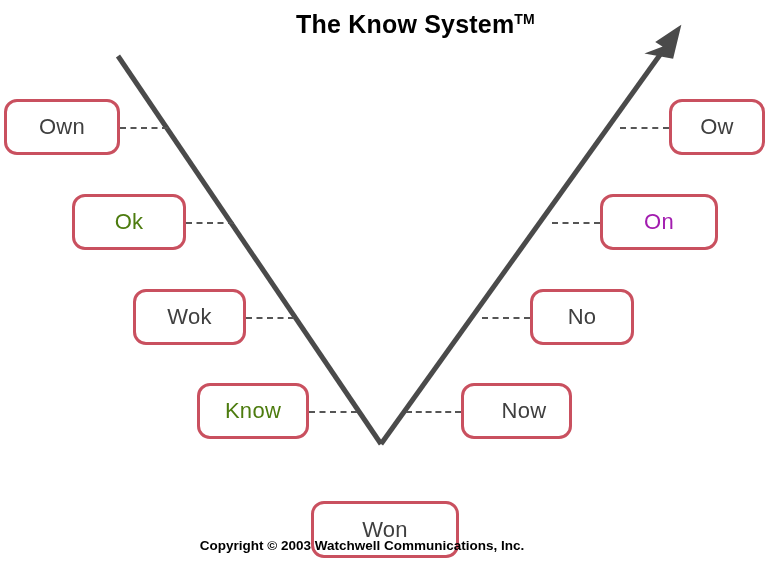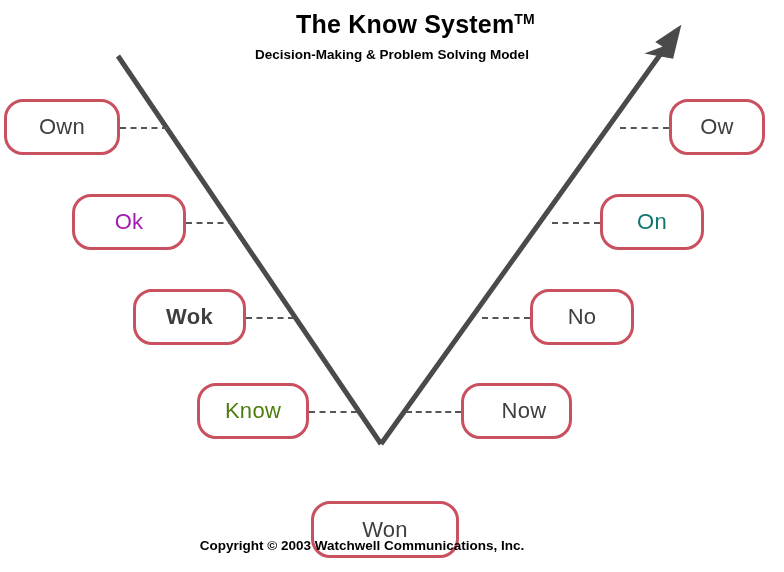--- a/index.html
+++ b/index.html
@@ -62,21 +62,21 @@
     width: 784px;
     height: 572px;
     pointer-events: none;
   }
 
   
   .node-box {
     position: absolute;
     box-sizing: border-box;
     border: 3px solid #c9505f;
-    border-radius: 19px;
+    border-radius: 13px;
     background: #ffffff;
     display: flex;
     align-items: center;
     justify-content: center;
     color: #3f3f3f;
     font-size: 22px;
     font-weight: normal;
     letter-spacing: 0.3px;
   }
 
@@ -100,21 +100,20 @@
     white-space: nowrap;
   }
 </style>
 </head>
 <body>
 
 <div id="stage">
 
   <div id="title-block">
     <div id="main-title"><span>The Know System</span><span class="tm">TM</span></div>
-    <div id="subtitle-1">Decision-Making &amp; Problem Solving Model</div>
   </div>
 
   <svg id="v-arrow" viewBox="0 0 784 572">
 
     <line x1="118" y1="56" x2="381" y2="444" stroke="#4a4a4a" stroke-width="5" stroke-linecap="butt"></line>
 
     <line x1="381" y1="444" x2="667" y2="45" stroke="#4a4a4a" stroke-width="5" stroke-linecap="butt"></line>
 
     <polygon points="679,28 658,42 666,47 650,53 672,57" fill="#4a4a4a" stroke="#4a4a4a" stroke-width="3" stroke-linejoin="miter"></polygon>
   </svg>
@@ -127,33 +126,33 @@
       <div class="connector" style="left: 406px; top: 411px; width: 55px; border-top-color: rgb(85, 85, 85);"></div>
       <div class="connector" style="left: 482px; top: 317px; width: 48px; border-top-color: rgb(85, 85, 85);"></div>
       <div class="connector" style="left: 552px; top: 222px; width: 48px; border-top-color: rgb(85, 85, 85);"></div>
       <div class="connector" style="left: 620px; top: 127px; width: 49px; border-top-color: rgb(85, 85, 85);"></div>
     </div>
 
   <div id="node-layer">
       <div class="node-box" style="left: 4px; top: 99px; width: 116px; height: 56px; border-color: rgb(201, 80, 95); color: rgb(63, 63, 63);">
         <span>Own</span>
       </div>
-      <div class="node-box" style="left: 72px; top: 194px; width: 114px; height: 56px; border-color: rgb(201, 80, 95); color: #a21caf;">
+      <div class="node-box" style="left: 72px; top: 194px; width: 114px; height: 56px; border-color: rgb(201, 80, 95); color: #4d7c0f;">
         <span>Ok</span>
       </div>
-      <div class="node-box" style="left: 133px; top: 289px; width: 113px; height: 56px; border-color: rgb(201, 80, 95); color: rgb(63, 63, 63); font-weight: bold;">
+      <div class="node-box" style="left: 133px; top: 289px; width: 113px; height: 56px; border-color: rgb(201, 80, 95); color: rgb(63, 63, 63);">
         <span>Wok</span>
       </div>
       <div class="node-box" style="left: 197px; top: 383px; width: 112px; height: 56px; border-color: rgb(201, 80, 95); color: #4d7c0f;">
         <span>Know</span>
       </div>
       <div class="node-box" style="left: 669px; top: 99px; width: 96px; height: 56px; border-color: rgb(201, 80, 95); color: rgb(63, 63, 63);">
         <span>Ow</span>
       </div>
-      <div class="node-box" style="left: 600px; top: 194px; width: 104px; height: 56px; border-color: rgb(201, 80, 95); color: #0f766e;">
+      <div class="node-box" style="left: 600px; top: 194px; width: 118px; height: 56px; border-color: rgb(201, 80, 95); color: #a21caf;">
         <span>On</span>
       </div>
       <div class="node-box" style="left: 530px; top: 289px; width: 104px; height: 56px; border-color: rgb(201, 80, 95); color: rgb(63, 63, 63);">
         <span>No</span>
       </div>
       <div class="node-box" style="left: 461px; top: 383px; width: 111px; height: 56px; border-color: rgb(201, 80, 95); color: rgb(63, 63, 63); padding-left: 15px;">
         <span>Now</span>
       </div>
       <div class="node-box" style="left: 311px; top: 461px; width: 148px; height: 57px; border-color: rgb(201, 80, 95); color: rgb(63, 63, 63); margin-top: 40px;">
         <span>Won</span>

